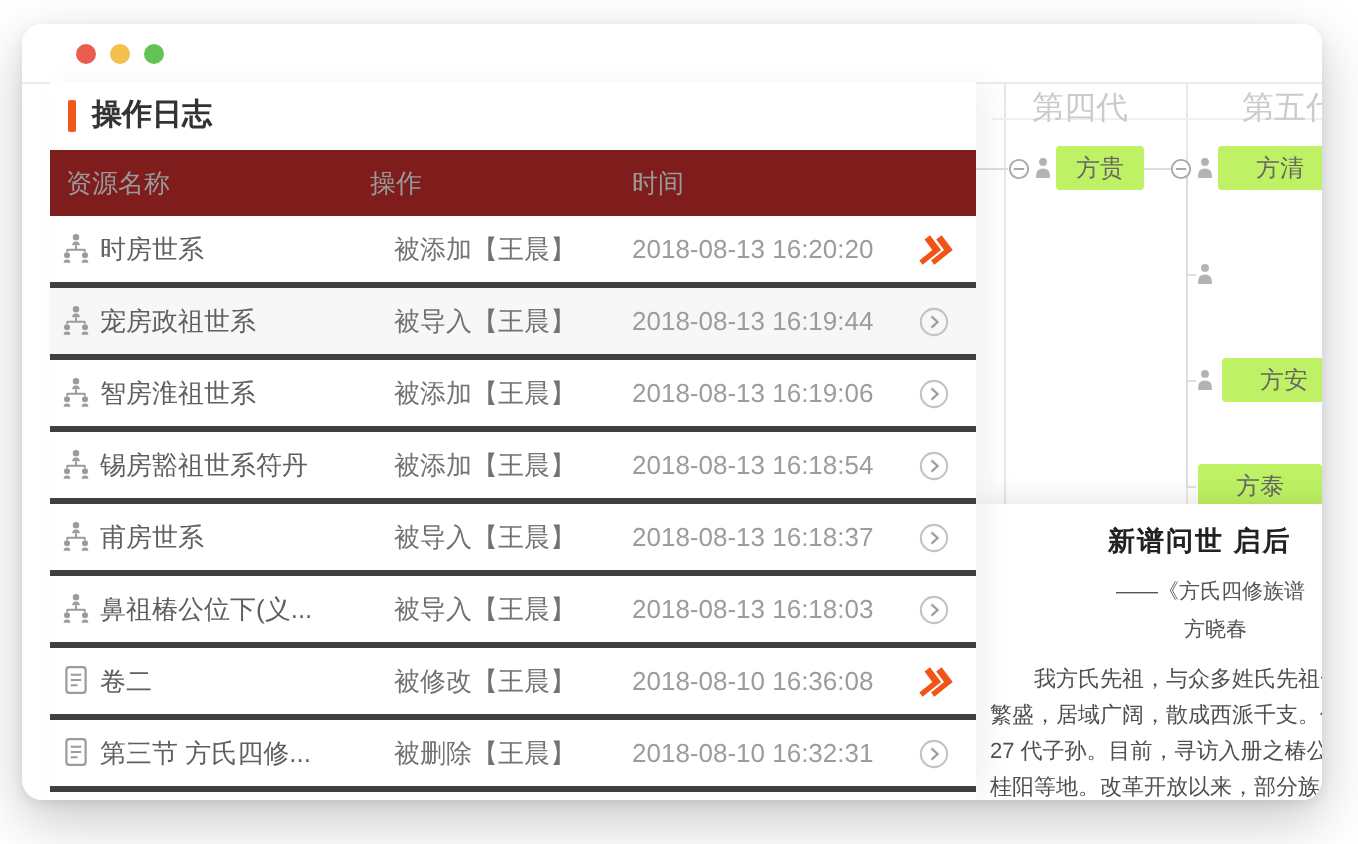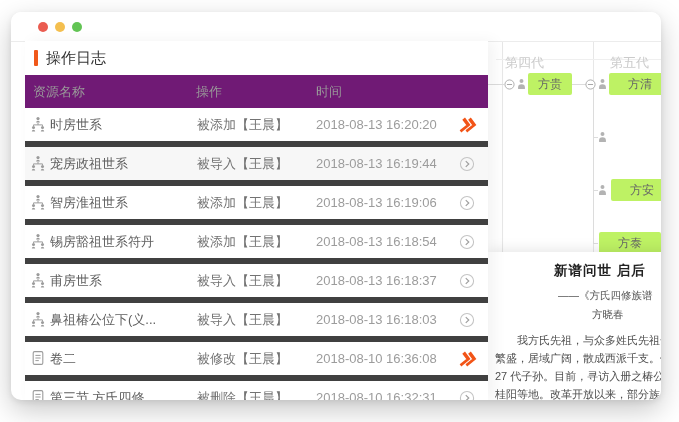--- a/index.html
+++ b/index.html
@@ -22,21 +22,21 @@
   .titlebar{position:absolute;left:0;top:0;width:100%;height:29px;background:#fff;border-bottom:1px solid #ececec;}
   .dot{position:absolute;top:10px;width:10px;height:10px;border-radius:50%;}
   .dot.r{left:27px;background:#ea5c50;}
   .dot.y{left:44px;background:#f4bf4f;}
   .dot.g{left:61px;background:#62c454;}
 
   
   .tree{position:absolute;left:485px;top:30px;width:165px;height:210px;}
   .tree .col-line{position:absolute;top:0;bottom:0;width:1px;background:#e7e7e7;}
   .tree .head-line{position:absolute;left:0;right:0;top:17px;height:1px;background:#efefef;}
-  .gen-label{position:absolute;top:12px;width:70px;font-size:13px;color:#cbcbcb;}
+  .gen-label{position:absolute;top:2px;width:70px;text-align:center;font-size:16px;color:#cbcbcb;}
   .conn{position:absolute;background:#dcdcdc;}
   .node-box{
     position:absolute;height:22px;line-height:22px;background:#bef264;border-radius:2px;
     font-size:12px;color:#666;text-align:center;
   }
   .minus-ic{position:absolute;width:11px;height:11px;}
   .person-ic{position:absolute;width:9px;height:12px;}
 
   
   .doc-card{
@@ -51,26 +51,26 @@
   .doc-par .ln{white-space:nowrap;}
   .doc-par .ln.indent{padding-left:22px;}
 
   
   .log-panel{
     position:absolute;left:14px;top:29px;width:463px;height:359px;background:#fff;
     box-shadow:6px 0 14px rgba(0,0,0,.05);
   }
   .panel-head{position:relative;height:34px;background:#fff;}
   .accent-bar{position:absolute;left:9px;top:9px;width:4px;height:16px;background:#f0581a;border-radius:1px;}
-  .panel-title{position:absolute;left:21px;top:0;line-height:34px;font-size:15px;font-weight:normal;color:#333;}
-  .thead{position:relative;height:33px;background:#701a75;font-size:13px;color:#999;}
+  .panel-title{position:absolute;left:21px;top:0;line-height:34px;font-size:15px;font-weight:bold;color:#333;}
+  .thead{position:relative;height:33px;background:#7f1d1d;font-size:13px;color:#999;}
   .thead span{position:absolute;top:0;line-height:33px;}
-  .c-name{left:8px;}  .c-op{left:171px;}  .c-time{left:291px;font-family:Liberation Serif, serif;}
+  .c-name{left:8px;}  .c-op{left:160px;}  .c-time{left:291px;font-family:Liberation Serif, serif;}
   .rows{position:relative;}
-  .lrow{position:relative;height:33px;background:#fff;border-bottom:6px solid #404040;font-size:13px;}
+  .lrow{position:relative;height:33px;background:#fff;border-bottom:3px solid #404040;font-size:13px;}
   .lrow.shaded{background:#f7f7f7;}
   .lrow .cell{position:absolute;top:0;line-height:33px;white-space:nowrap;}
   .lrow .ic{position:absolute;left:5px;top:8px;width:16px;height:16px;}
   .lrow .nm{left:25px;color:#5f5f5f;}
   .lrow .op{left:172px;color:#737373;}
   .lrow .tm{left:291px;color:#9c9c9c;}
   .lrow .action{position:absolute;left:425px;top:0;width:34px;height:33px;display:flex;align-items:center;justify-content:center;cursor:pointer;}
   .lrow .action svg{display:block;}
   .hidden-defs{position:absolute;width:0;height:0;overflow:hidden;}
 </style>

